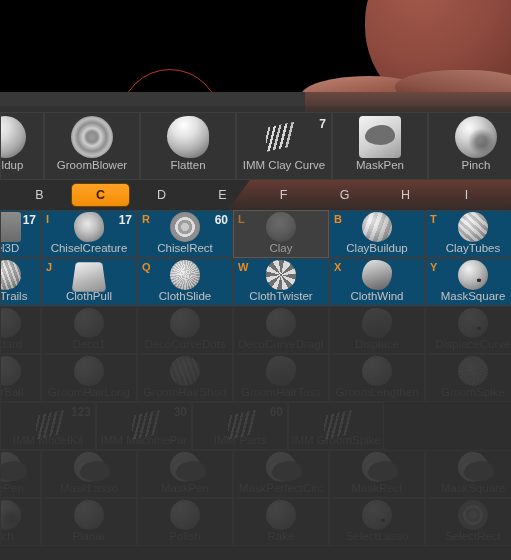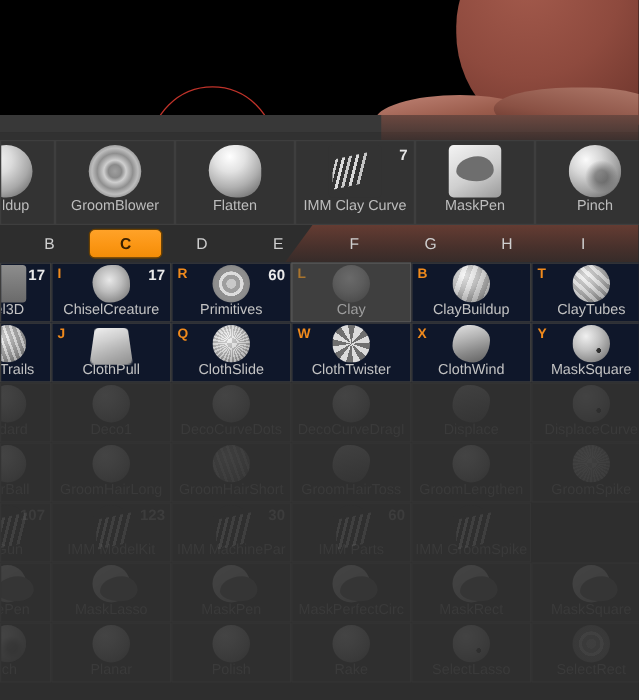--- a/index.html
+++ b/index.html
@@ -118,21 +118,21 @@
 
   
   .grid{
     position:absolute;left:0;top:210px;width:511px;height:350px;
     background:#2e2e2e;
   }
   .grid-row{display:flex;height:48px;}
   .cell{
     position:relative;flex:0 0 96px;width:96px;height:48px;
     box-sizing:border-box;
-    background:#0f172a;
+    background:#0c4a6e;
     border:1px solid #3c3c3c;
     display:flex;flex-direction:column;align-items:center;justify-content:flex-start;
     overflow:hidden;
   }
   .cell.clip{flex:0 0 41px;width:41px;}
   .cell.clip .c-thumb{margin-left:-30px;}
   .cell.clip .c-label{margin-left:-26px;}
   .cell.hot{
     background:#3f3f3f;border:1px solid #585858;
   }
@@ -251,21 +251,21 @@
         <div class="cell">
           <div class="c-key">I</div>
           <div class="c-num">17</div>
           <div class="c-thumb t-creature"></div>
           <div class="c-label">ChiselCreature</div>
         </div>
         <div class="cell">
           <div class="c-key">R</div>
           <div class="c-num">60</div>
           <div class="c-thumb t-rect"></div>
-          <div class="c-label">Primitives</div>
+          <div class="c-label">ChiselRect</div>
         </div>
         <div class="cell hot">
           <div class="c-key">L</div>
           <div class="c-thumb sph-clay"></div>
           <div class="c-label">Clay</div>
         </div>
         <div class="cell">
           <div class="c-key">B</div>
           <div class="c-thumb t-buildup"></div>
           <div class="c-label">ClayBuildup</div>
@@ -353,25 +353,20 @@
         <div class="cell">
           <div class="c-thumb t-ball"></div>
           <div class="c-label">GroomLengthen</div>
         </div>
         <div class="cell">
           <div class="c-thumb t-slide"></div>
           <div class="c-label">GroomSpike</div>
         </div>
       </div>
       <div class="grid-row dim">
-        <div class="cell clip">
-          <div class="c-num">107</div>
-          <div class="c-thumb imm-sq"></div>
-          <div class="c-label">Gun</div>
-        </div>
         <div class="cell">
           <div class="c-num">123</div>
           <div class="c-thumb imm-sq"></div>
           <div class="c-label">IMM ModelKit</div>
         </div>
         <div class="cell">
           <div class="c-num">30</div>
           <div class="c-thumb imm-sq"></div>
           <div class="c-label">IMM MachinePar</div>
         </div>

